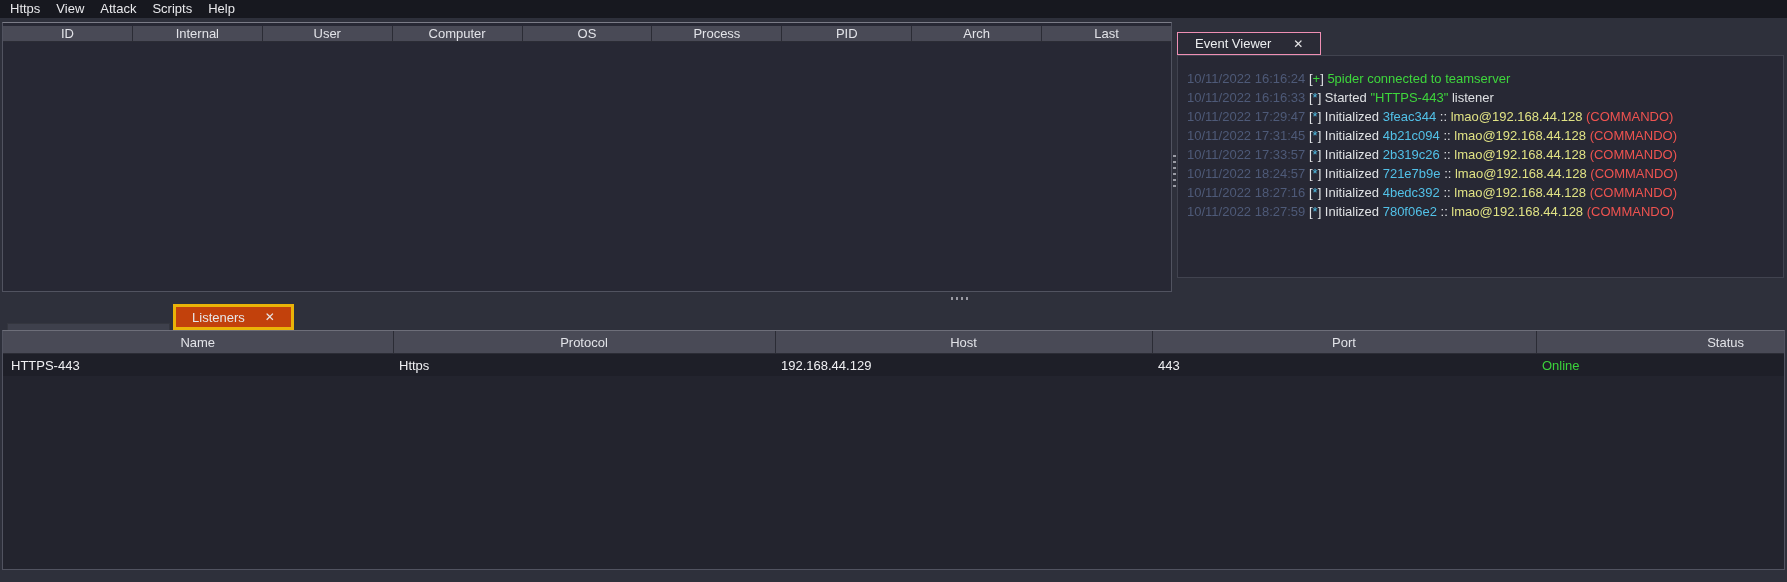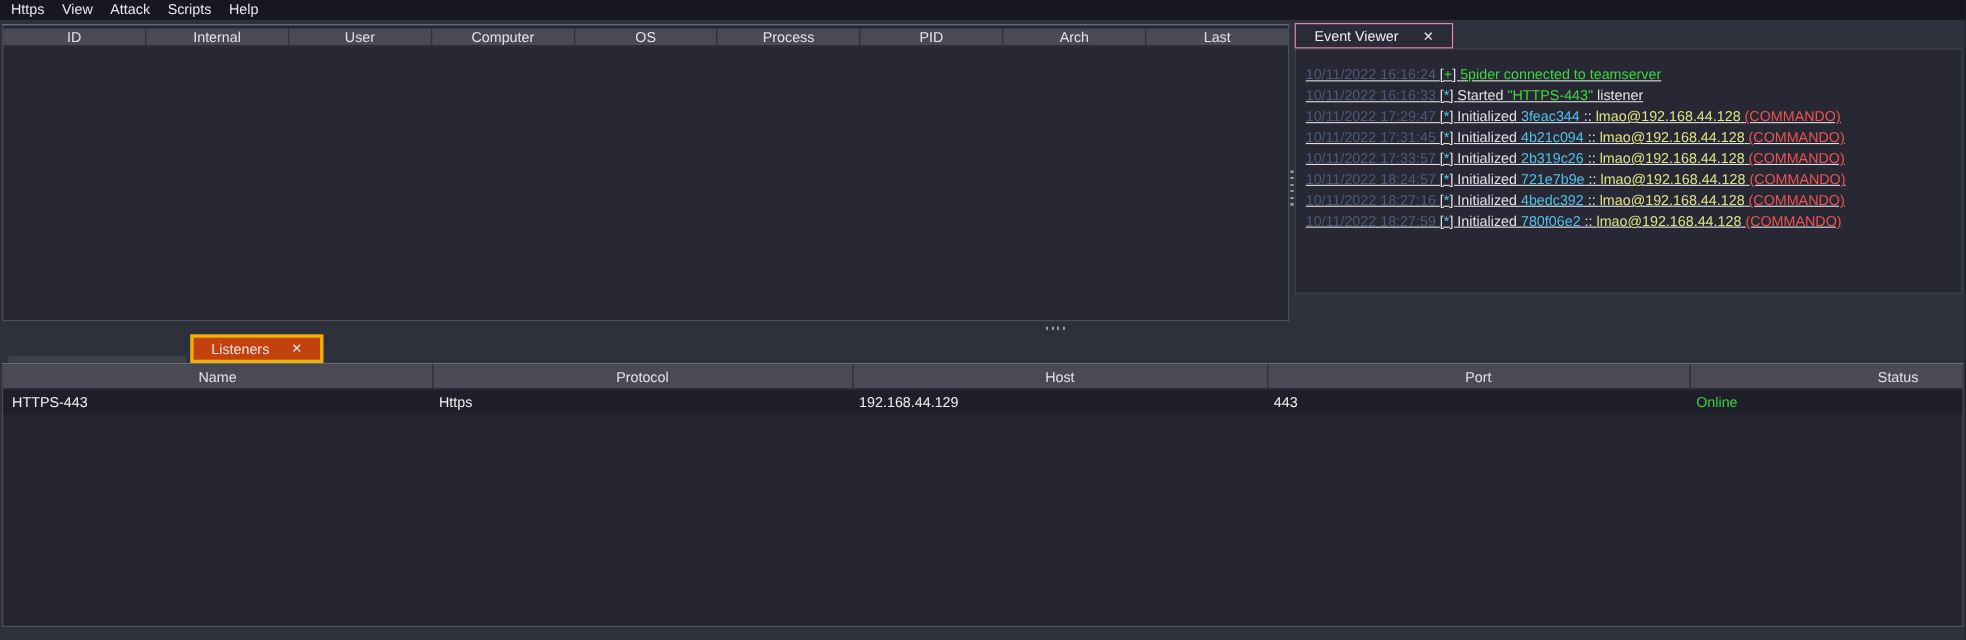--- a/index.html
+++ b/index.html
@@ -27,30 +27,30 @@
     display:flex;align-items:center;justify-content:center;color:#e2e3e8;
   }
   .s-cell:last-child{border-right:none;}
   
   .vsplitter{position:absolute;left:1172px;top:22px;width:5px;height:270px;cursor:col-resize;}
   .grip-v{
     position:absolute;left:1px;top:133px;width:3px;height:32px;
     background:repeating-linear-gradient(to bottom,#9a9ba4 0 2px,transparent 2px 6px);
   }
   
-  .event-panel{position:absolute;left:1177px;top:18px;width:607px;height:270px;}
+  .event-panel{position:absolute;left:1177px;top:29px;width:607px;height:270px;}
   .ev-tab{
     position:absolute;left:0;top:3px;height:23px;box-sizing:border-box;
     background:#2a2b36;border:1px solid #ef8fb4;
     display:flex;align-items:center;padding:0 17px;gap:22px;color:#eceef0;z-index:2;
   }
   .ev-content{
     position:absolute;left:0;top:26px;width:100%;height:223px;box-sizing:border-box;
     background:#272834;border:1px solid #41434f;
-    padding:13px 0 0 9px;line-height:19px;white-space:nowrap;overflow:hidden;text-decoration:underline;
+    padding:13px 0 0 9px;line-height:19px;white-space:nowrap;overflow:hidden;
   }
   .ev-line{height:19px;}
   .close{font-size:12px;color:#e8e8ea;cursor:pointer;}
   
   .hsplitter{position:absolute;left:0;top:292px;width:100%;height:10px;cursor:row-resize;}
   .grip-h{
     position:absolute;left:951px;top:5px;width:19px;height:3px;
     background:repeating-linear-gradient(to right,#9a9ba4 0 2px,transparent 2px 5px);
   }
   

